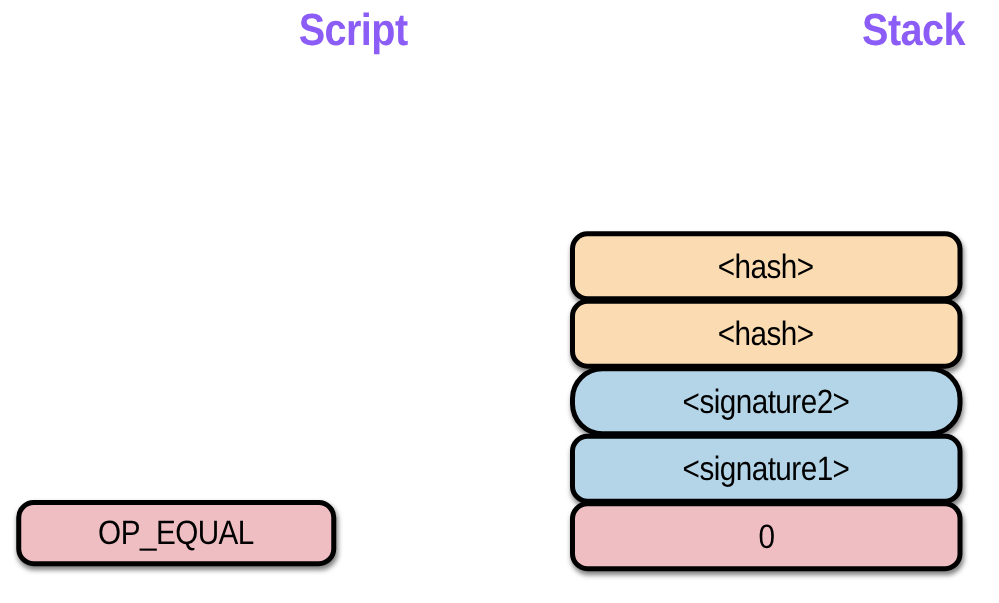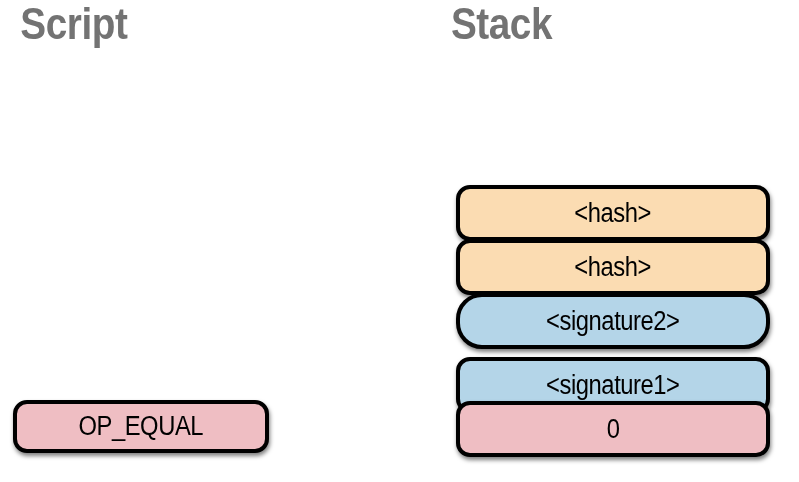--- a/index.html
+++ b/index.html
@@ -9,34 +9,34 @@
     height: 482px;
     position: relative;
     background: #ffffff;
     font-family: "Liberation Sans", sans-serif;
     overflow: hidden;
   }
   .col-title {
     position: absolute;
     top: 2px;
     height: 44px;
-    font-size: 44px;
+    font-size: 36px;
     font-weight: bold;
-    color: #737373;
-    text-align: left;
+    color: #8b5cf6;
+    text-align: right;
     line-height: 44px;
   }
   .col-title .t {
     display: inline-block;
     transform: scaleX(0.88);
     letter-spacing: -0.5px;
     white-space: nowrap;
   }
   #script-title { left: 13px;  width: 319px; }
-  #stack-title  { left: 444px; width: 314px; }
+  #stack-title  { left: 464px; width: 314px; }
 
   .node {
     position: absolute;
     border: 4px solid #000;
     border-radius: 14px;
     box-shadow: 1px 3px 4px rgba(0,0,0,0.5);
     display: flex;
     align-items: center;
     justify-content: center;
   }
@@ -67,18 +67,18 @@
 
 <div class="node stack-node" style="top: 185px; background-color: rgb(251, 220, 178);">
   <span class="label">&lt;hash&gt;</span>
 </div>
 <div class="node stack-node" style="top: 239px; background-color: rgb(251, 220, 178);">
   <span class="label">&lt;hash&gt;</span>
 </div>
 <div class="node stack-node" style="top: 293px; background-color: rgb(180, 213, 232); border-radius: 26px;">
   <span class="label">&lt;signature2&gt;</span>
 </div>
-<div class="node stack-node" style="top: 357px; background-color: rgb(180, 213, 232);">
+<div class="node stack-node" style="top: 347px; background-color: rgb(180, 213, 232);">
   <span class="label">&lt;signature1&gt;</span>
 </div>
 <div class="node stack-node" style="top: 401px; background-color: rgb(239, 190, 195);">
   <span class="label">0</span>
 </div>
 
 </body></html>

